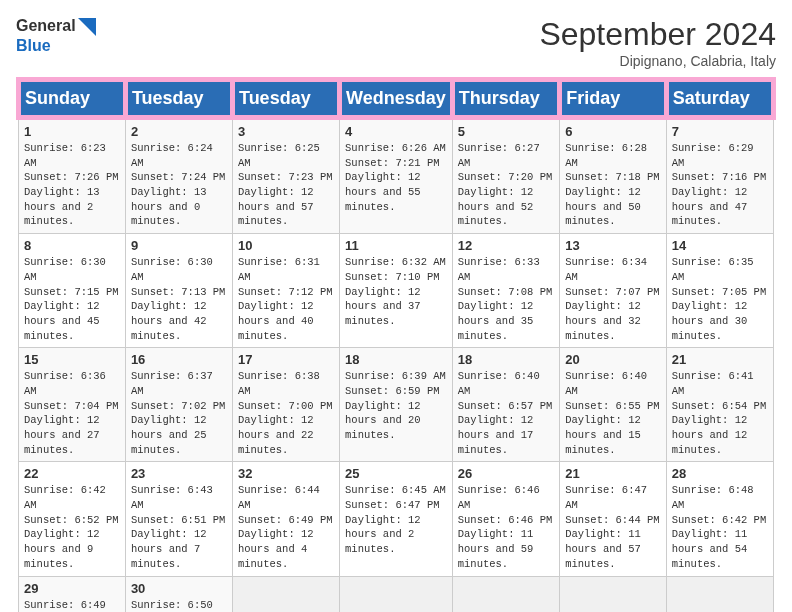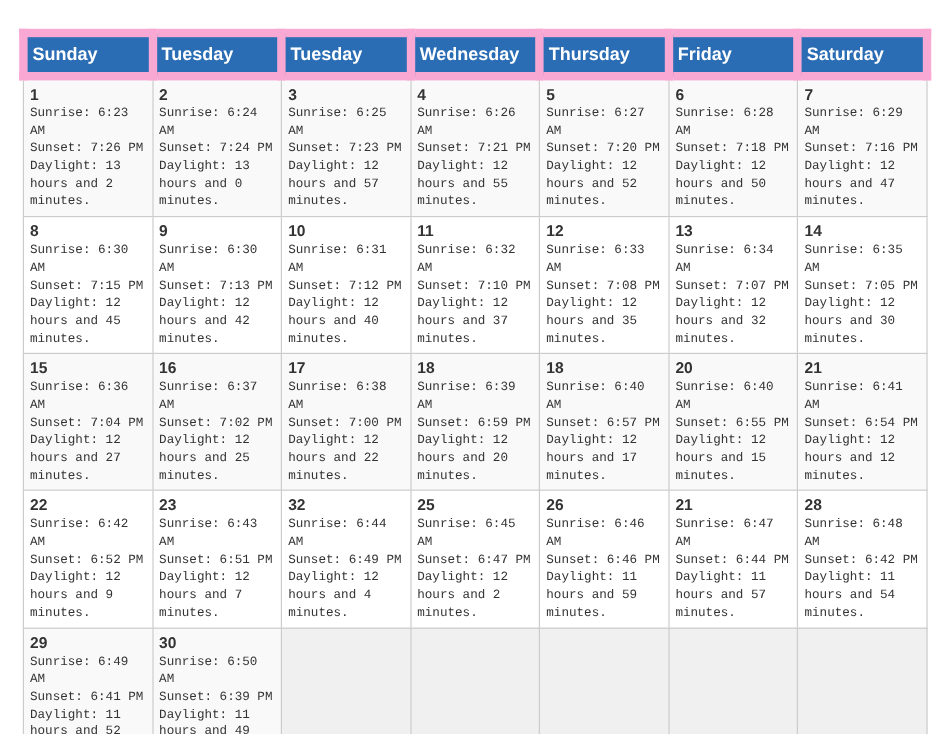--- a/index.html
+++ b/index.html
@@ -36,23 +36,23 @@
     table {
       width: 100%;
       border-collapse: collapse;
       font-size: 11px;
     }
     thead tr th {
       background-color: #2a6db5;
       color: #fff;
       padding: 6px 4px;
       text-align: left;
-      font-size: 15px;
+      font-size: 18px;
       font-weight: bold;
-      border: 7px solid #f9a8d4;
+      border: 5px solid #f9a8d4;
     }
     tbody tr td {
       border: 1px solid #ccc;
       vertical-align: top;
       padding: 4px 5px;
       width: calc(100% / 7);
       min-height: 70px;
       background: #fff;
     }
     tbody tr:nth-child(odd) td {
@@ -72,20 +72,32 @@
       font-family: Liberation Mono, monospace;
     }
     .empty-cell {
       background: #f0f0f0 !important;
     }
   </style>
 </head>
 <body>
 
 <div class="header">
+  <div class="logo">
+  <div style="font-family:Arial,sans-serif;font-size:16px;font-weight:bold;color:#333;line-height:1.2;">
+    <span style="color:#333;">General</span><svg width="18" height="18" viewBox="0 0 18 18" style="vertical-align:middle;margin-left:2px;">
+          <polygon points="0,0 18,0 18,18" fill="#1a6bbf"></polygon>
+        </svg><br>
+    <span style="color:#1a6bbf;">Blue</span>
+  </div>
+    </div>
+  <div class="title-block">
+    <div class="month-title">September 2024</div>
+    <div class="subtitle">Dipignano, Calabria, Italy</div>
+  </div>
 </div>
 
 <table>
   <thead>
     <tr>
     <th>Sunday</th>
         <th>Tuesday</th>
         <th>Tuesday</th>
         <th>Wednesday</th>
         <th>Thursday</th>

